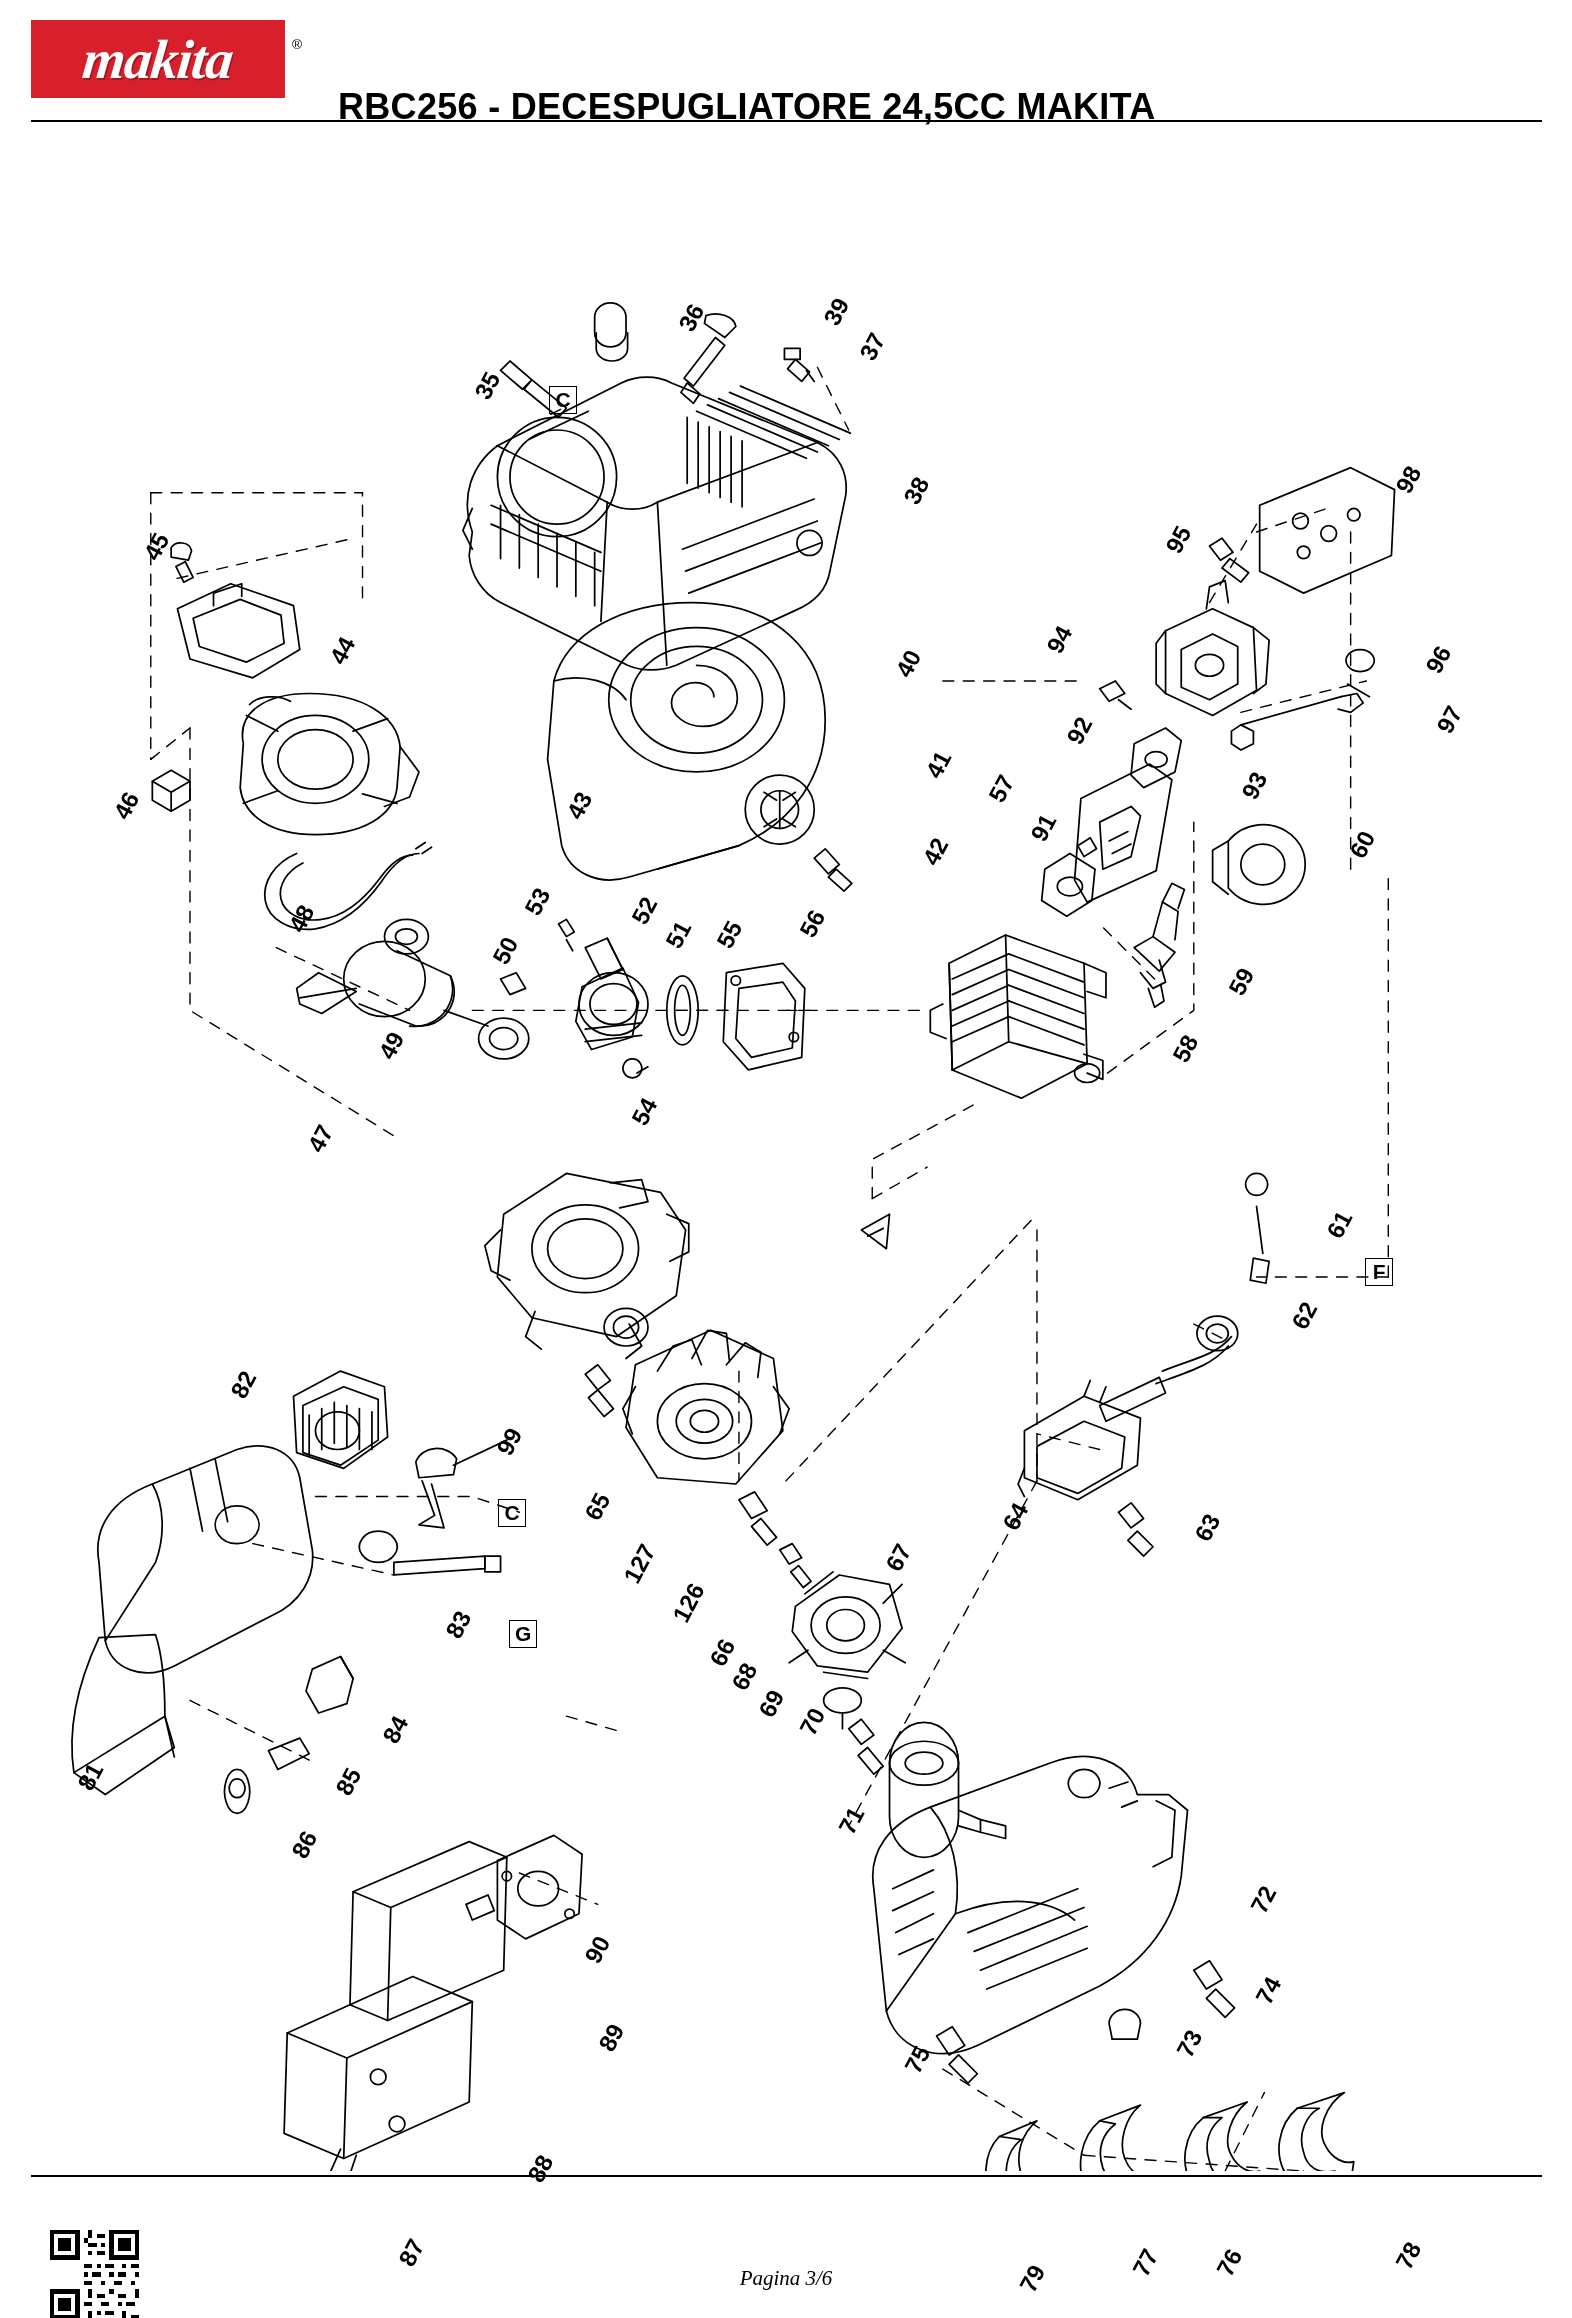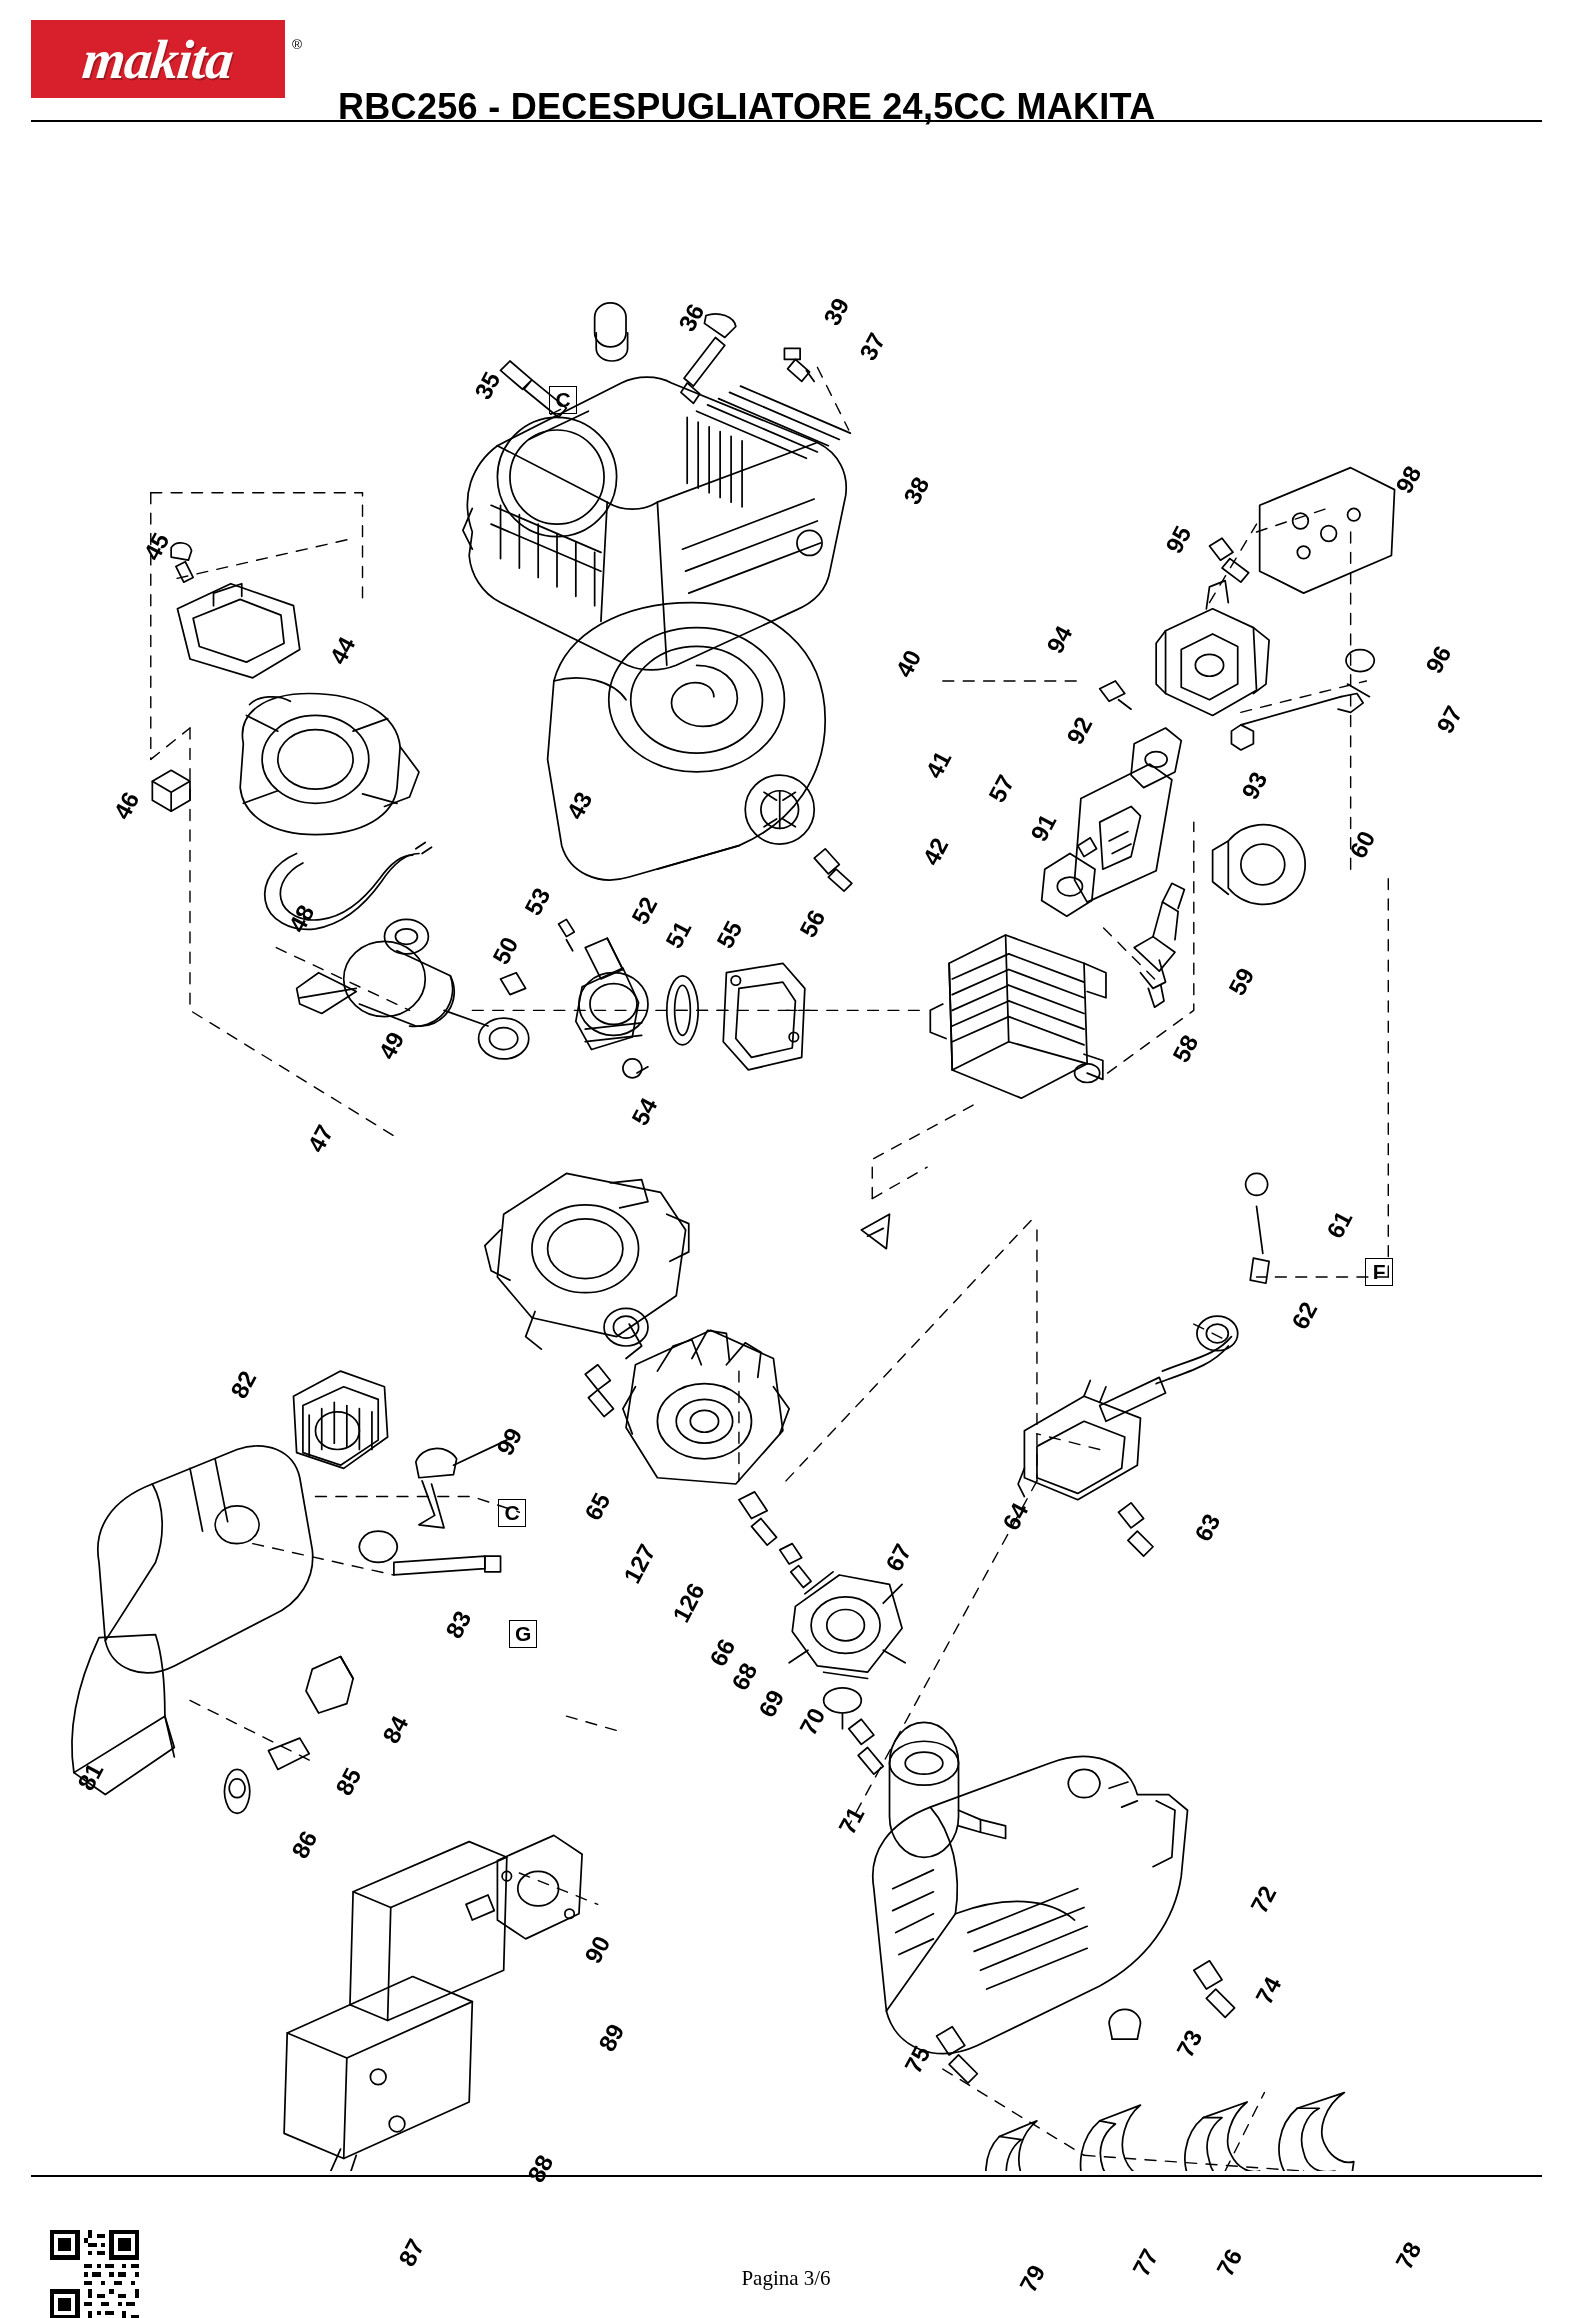--- a/index.html
+++ b/index.html
@@ -85,20 +85,21 @@
     top: 2230px;
     width: 89px;
     height: 89px;
   }
   .footer-page {
     position: absolute;
     left: 0; top: 2266px;
     width: 1572px;
     text-align: center;
     font-family: "Liberation Serif", serif;
+    font-style: italic;
     font-size: 21px;
   }
 
   
   .diagram {
     position: absolute;
     left: 0;
     top: 132px;
     width: 1572px;
     height: 2039px;

